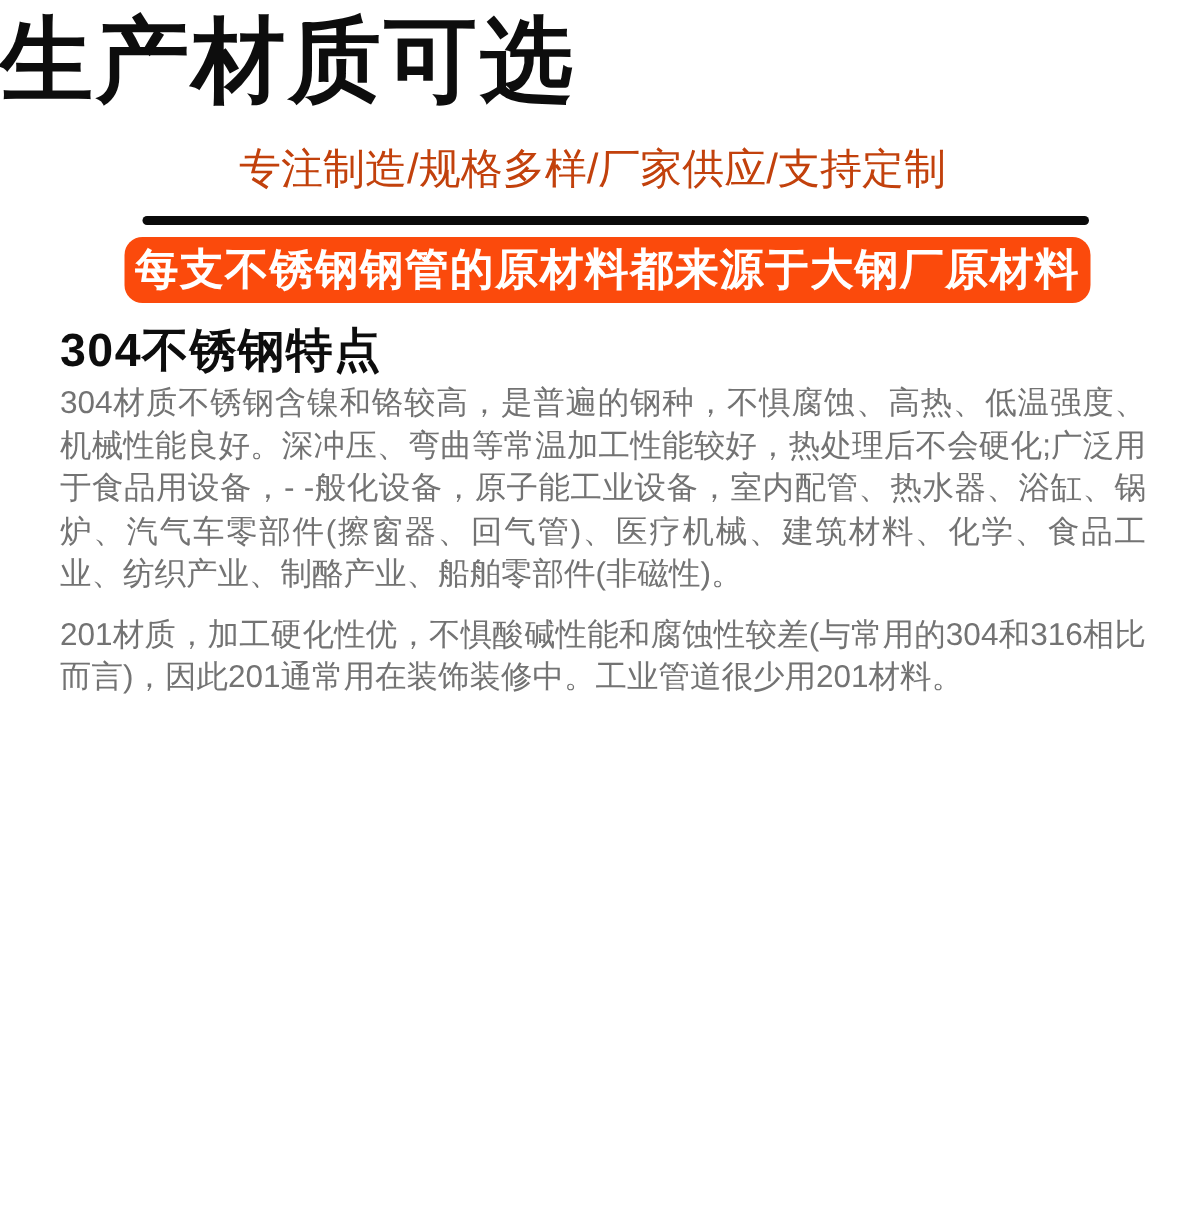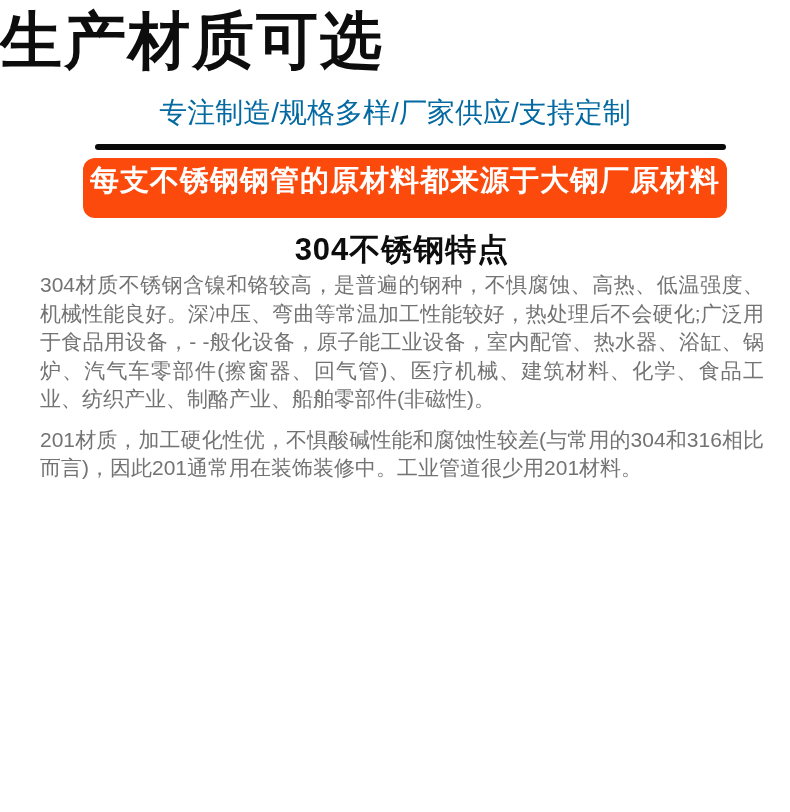--- a/index.html
+++ b/index.html
@@ -28,53 +28,52 @@
     font-weight: 900;
     letter-spacing: 2px;
     color: #0d0d0d;
   }
   .page-subtitle {
     margin-top: 22px;
     text-align: center;
     font-size: 28px;
     line-height: 30px;
     font-weight: 500;
-    color: #0369a1;
+    color: #c2410c;
   }
   .divider-line {
     margin: 16px 0 0 95px;
     width: 631px;
     height: 6px;
     border-radius: 3px;
     background: #0a0a0a;
   }
   .source-banner {
     margin: 8px 0 0 83px;
     width: 644px;
-    height: 60px;
+    height: 44px;
     border-radius: 12px;
     background: #FB4A0C;
     color: #ffffff;
     font-size: 29px;
     line-height: 44px;
     font-weight: 700;
     text-align: center;
     letter-spacing: 1px;
   }
   .content {
     padding: 0 26px 0 40px;
   }
   .section-heading {
     margin: 26px 0 0 0;
     font-size: 31px;
     line-height: 34px;
     font-weight: 800;
     letter-spacing: 1px;
     color: #0d0d0d;
-    text-align: center;
   }
   .section-heading.first {
     margin-top: 15px;
   }
   .section-body {
     margin: 12px 0 0 0;
     font-size: 21px;
     line-height: 28.5px;
     font-weight: 400;
     color: #737373;

